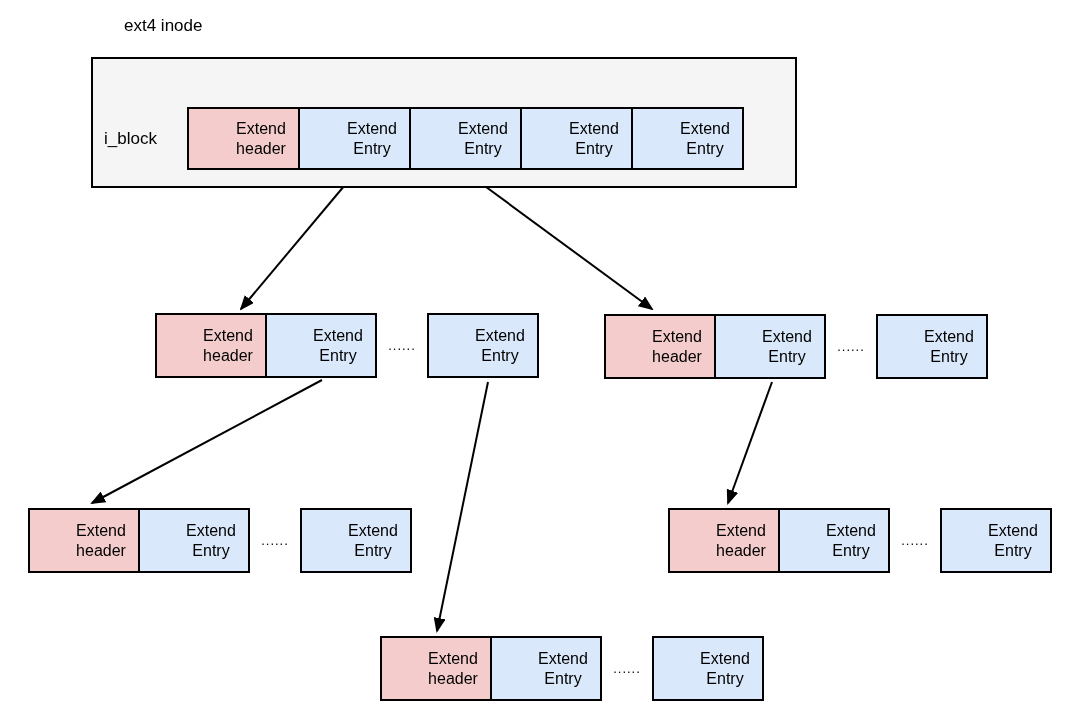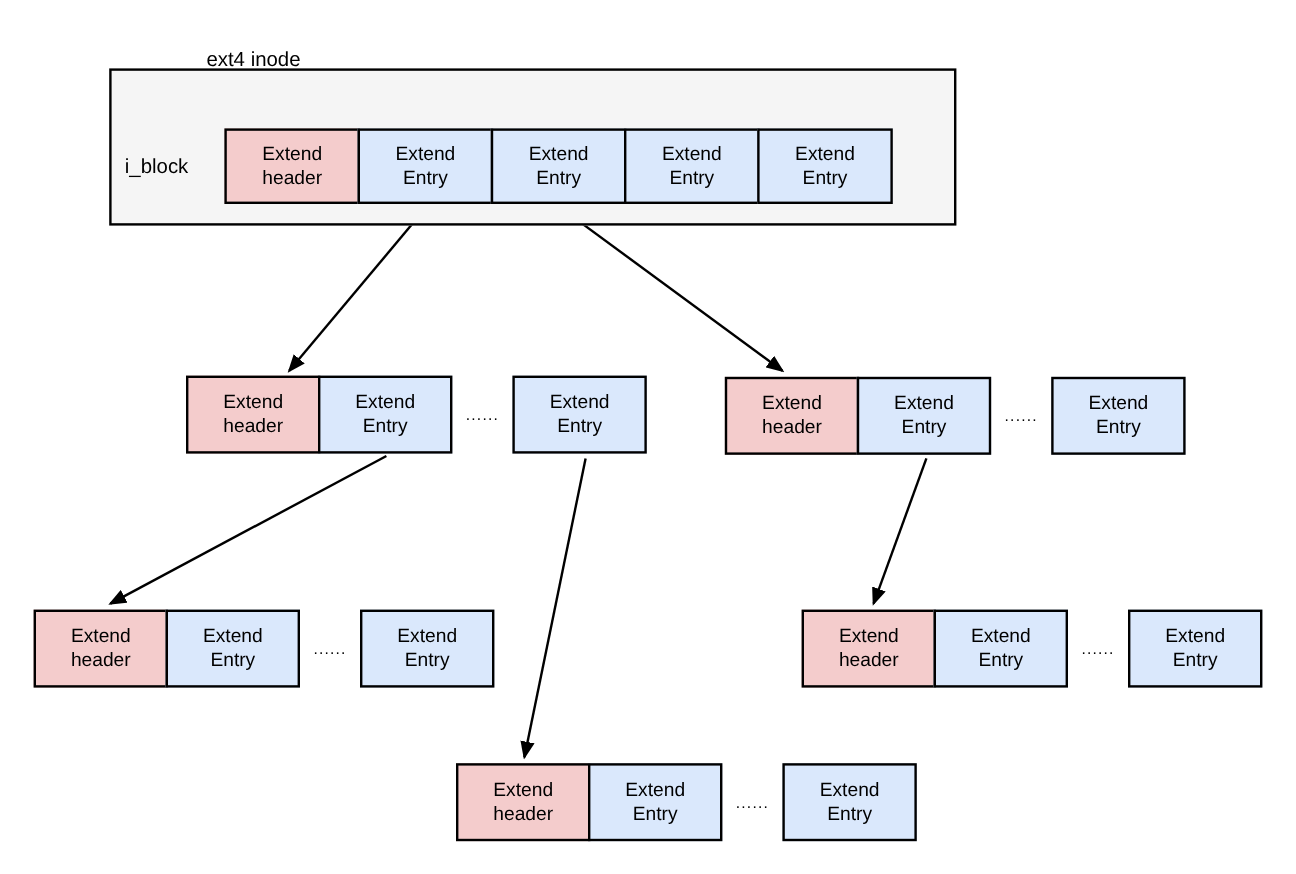--- a/index.html
+++ b/index.html
@@ -12,25 +12,24 @@
   .canvas {
     position: relative;
     width: 1080px;
     height: 728px;
     background: #ffffff;
     overflow: hidden;
   }
   .diagram-title {
     position: absolute;
     left: 124px;
-    top: 40px;
+    top: 16px;
     font-size: 17px;
     line-height: 20px;
     color: #000;
-    margin-left: 48px;
   }
   .inode-box {
     position: absolute;
     left: 91px;
     top: 57px;
     width: 706px;
     height: 131px;
     background: #f5f5f5;
     border: 2px solid #000;
     box-sizing: border-box;
@@ -49,21 +48,21 @@
     display: flex;
     align-items: stretch;
   }
   .cellrow.top-row { left: 187px; top: 107px; height: 63px; }
   .cell {
     width: 113px;
     box-sizing: border-box;
     border: 2px solid #000;
     display: flex;
     align-items: center;
-    justify-content: center;
+    justify-content: flex-end;
     text-align: center;
     font-size: 16px;
     line-height: 20px;
     background: #dae8fc;
     flex: none;
   }
   .cell + .cell { margin-left: -2px; }
   .cell.header { background: #f4cccc; }
   .cell span { display: inline-block; max-width: 74px; }
   .group {

